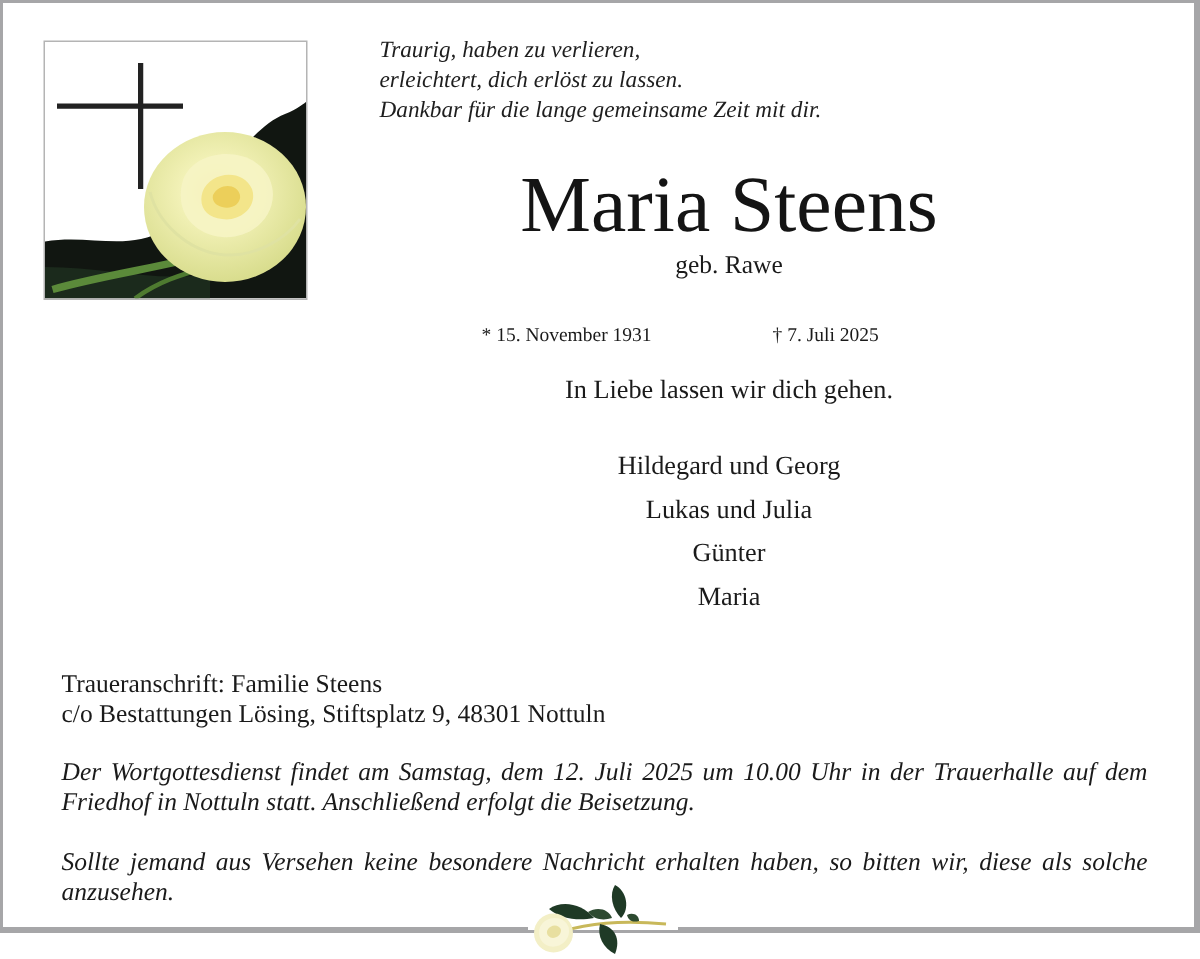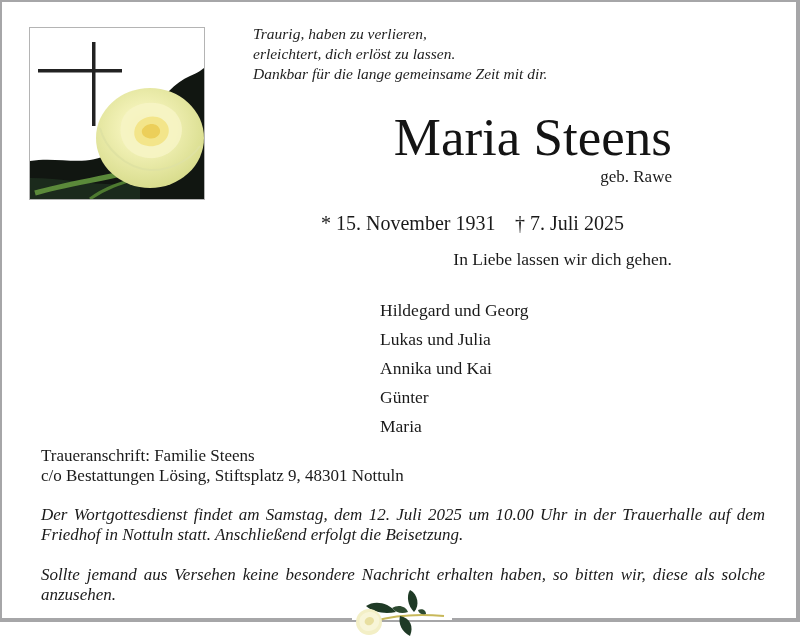--- a/index.html
+++ b/index.html
@@ -6,27 +6,27 @@
   body { width: 800px; height: 639px; position: relative; overflow: hidden;
          font-family: "Liberation Serif", "DejaVu Serif", serif; color: #1a1a1a; }
   .card { position: absolute; left: 0; top: 0; width: 794px; height: 616px;
           border-top: 2px solid #a6a6a8; border-left: 2px solid #a6a6a8;
           border-right: 4px solid #a6a6a8; border-bottom: 4px solid #a6a6a8;
           background: #fff; }
   .photo { position: absolute; left: 29px; top: 27px; width: 174px; height: 171px;
            border: 1px solid #b4b4b4; overflow: hidden; background: #fff; }
   .poem { position: absolute; left: 253px; top: 24px; font-style: italic;
           font-size: 15.5px; line-height: 20px; color: #1e1e1e; }
-  .center { position: absolute; left: 300px; width: 372px; text-align: right; }
+  .center { position: absolute; left: 300px; width: 372px; text-align: center; }
   .name { top: 104px; font-size: 53px; line-height: 66px; letter-spacing: 0px; color: #141414; }
   .born { top: 166px; font-size: 17px; line-height: 22px; }
-  .dates { position: absolute; top: 212px; font-size: 20px; line-height: 22px; }
+  .dates { position: absolute; top: 212px; font-size: 13px; line-height: 22px; }
   .d1 { left: 321px; } .d2 { left: 515px; }
   .motto { top: 248px; font-size: 17.5px; line-height: 22px; }
-  .mourners { position: absolute; left: 380px; width: 212px; top: 296px; text-align: left;
+  .mourners { position: absolute; left: 380px; width: 212px; top: 296px; text-align: center;
               font-size: 17.5px; line-height: 29px; }
   .addr { position: absolute; left: 41px; top: 446px; font-size: 17px; line-height: 20px; }
   .para { position: absolute; left: 41px; width: 724px; font-size: 17px; line-height: 20px;
           text-align: justify; text-align-last: left; font-style: italic; }
   .p1 { top: 505px; } .p2 { top: 565px; }
   .rose2 { position: absolute; left: 352px; top: 586px; width: 100px; height: 53px; }
 </style>
 </head>
 <body>
 
@@ -69,21 +69,20 @@
 
 <div class="center name">Maria Steens</div>
 <div class="center born">geb. Rawe</div>
 <div class="dates d1">* 15. November 1931</div>
 <div class="dates d2">† 7. Juli 2025</div>
 <div class="center motto">In Liebe lassen wir dich gehen.</div>
 
 <div class="mourners">
   <div>Hildegard und Georg</div>
   <div>Lukas und Julia</div>
-  <div>Annika und Kai</div>
   <div>Günter</div>
   <div>Maria</div>
 </div>
 
 <div class="addr">
   <div>Traueranschrift: Familie Steens</div>
   <div>c/o Bestattungen Lösing, Stiftsplatz 9, 48301 Nottuln</div>
 </div>
 
 <div class="para p1">Der Wortgottesdienst findet am Samstag, dem 12. Juli 2025 um 10.00 Uhr in der Trauerhalle auf dem Friedhof in Nottuln statt. Anschließend erfolgt die Beisetzung.</div>

